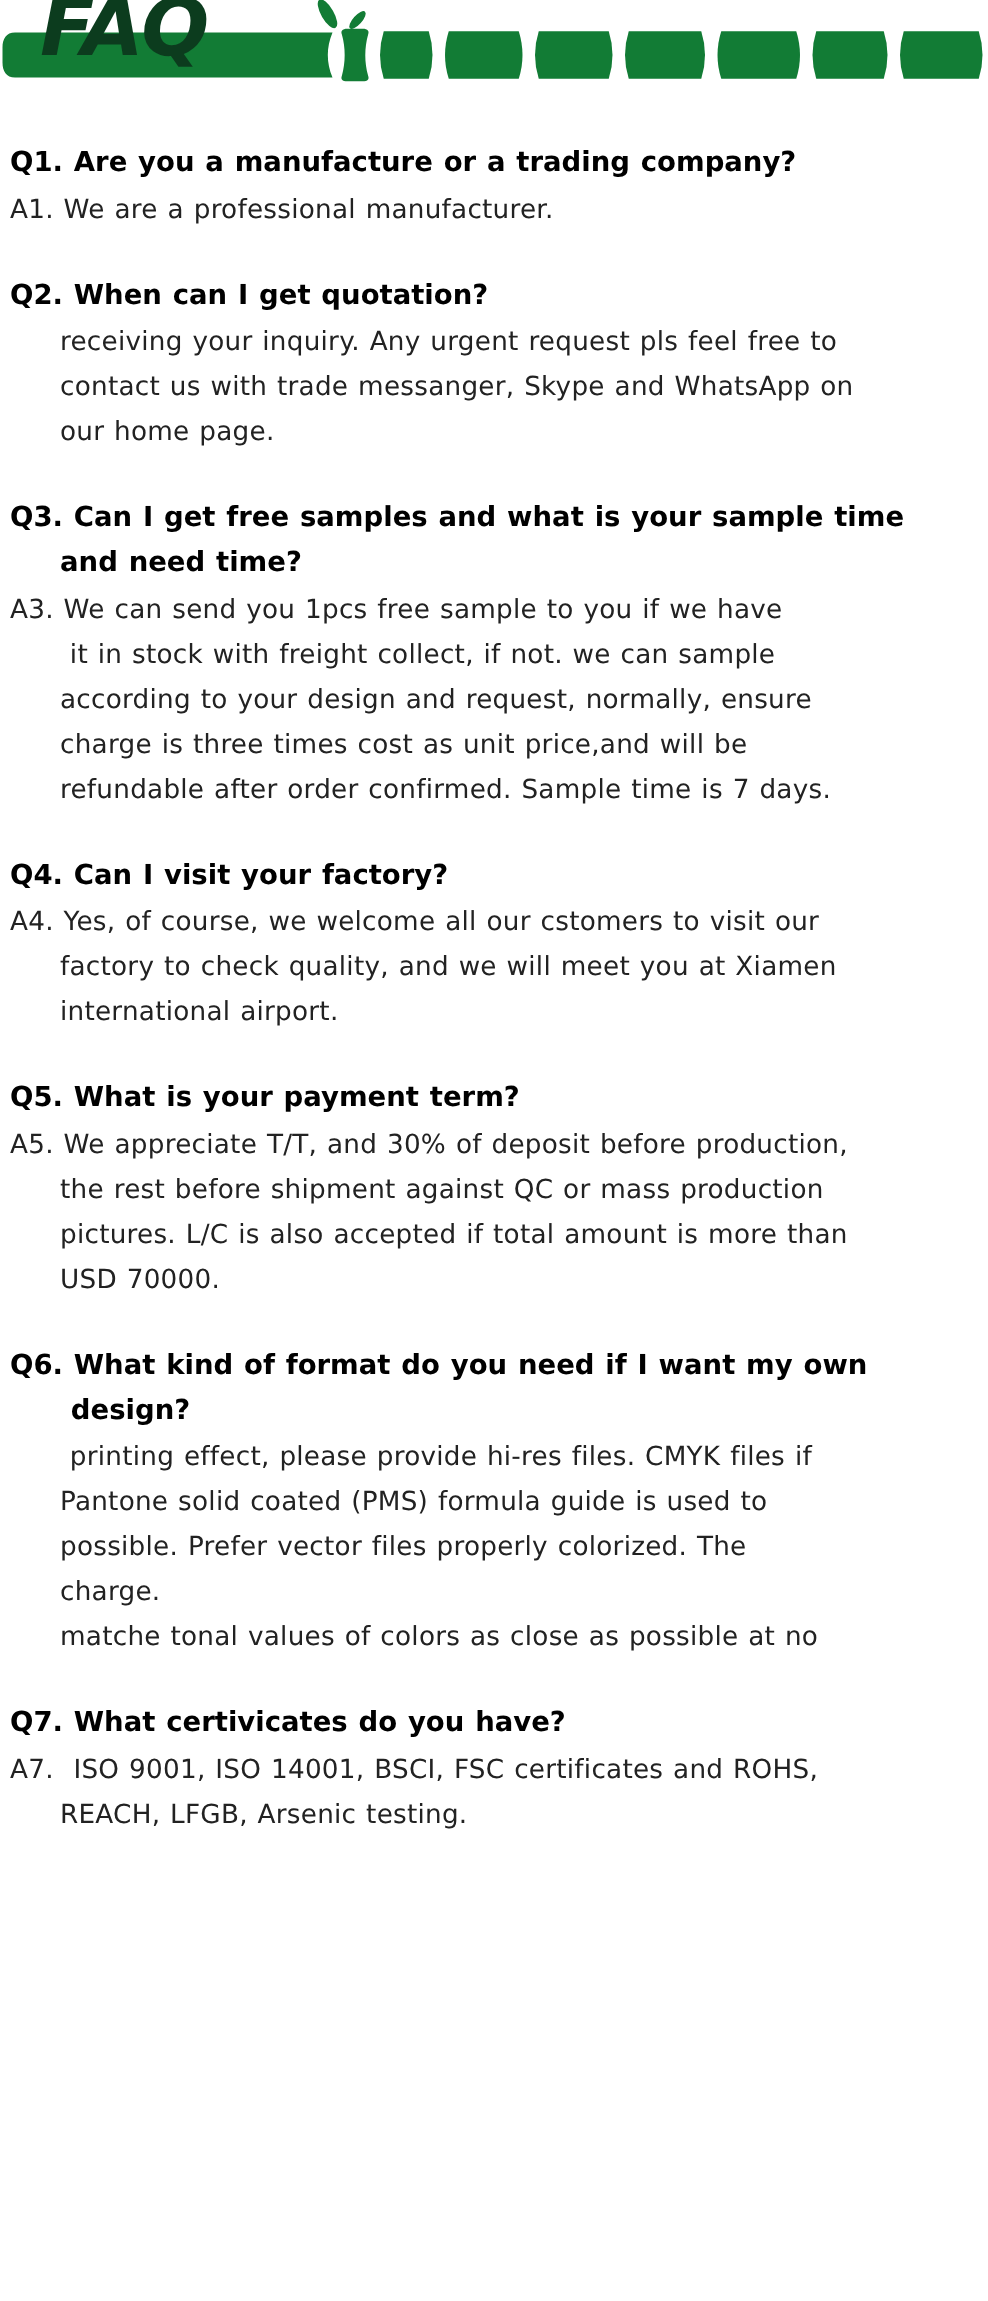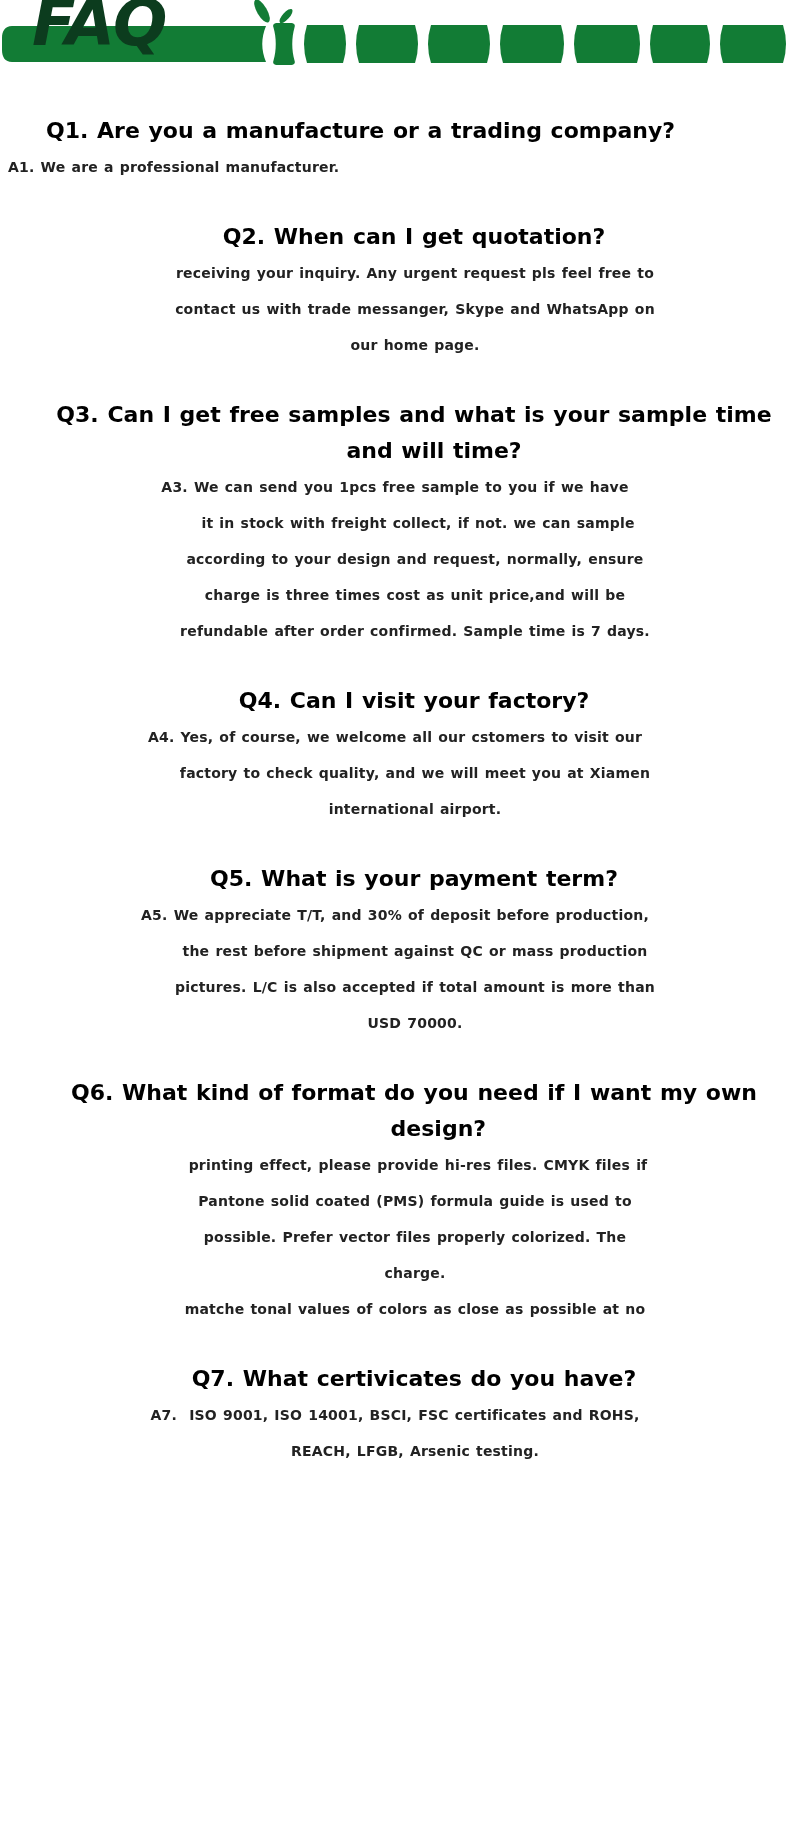--- a/index.html
+++ b/index.html
@@ -25,36 +25,34 @@
     top:-9px;
     left:32px;
     font-size:64px;
     font-weight:bold;
     font-style:italic;
     letter-spacing:-2px;
     color:var(--faq-green);
     line-height:1;
   }
   main{padding:43px 8px 0 8px;}
-  .qa-block + .qa-block{margin-top:34px;text-align:center;}
+  .qa-block + .qa-block{margin-top:34px;}
   .line{
     white-space:pre;
     line-height:36px;
-    font-size:14px;
+    font-size:21px;
     color:var(--a-color);
     letter-spacing:0.2px;
     word-spacing:1px;
-    font-weight:bold;
   }
   .q .line{
     font-weight:bold;
     font-size:22px;
     color:var(--q-color);
     letter-spacing:0;
-    margin-left:38px;
   }
   .cont{padding-left:40px;}
 </style>
 </head>
 <body>
 
 <header class="banner">
   <svg width="790" height="70" viewBox="0 0 790 70" aria-hidden="true">
     <g id="bamboo-group" class="bamboo">
 
@@ -93,21 +91,21 @@
         </div>
         <div class="a">
           <div class="line cont">receiving your inquiry. Any urgent request pls feel free to</div>
           <div class="line cont">contact us with trade messanger, Skype and WhatsApp on</div>
           <div class="line cont">our home page.</div>
         </div>
       </section>
       <section class="qa-block">
         <div class="q">
           <div class="line">Q3. Can I get free samples and what is your sample time</div>
-          <div class="line cont">and will time?</div>
+          <div class="line cont">and need time?</div>
         </div>
         <div class="a">
           <div class="line">A3. We can send you 1pcs free sample to you if we have</div>
           <div class="line cont"> it in stock with freight collect, if not. we can sample</div>
           <div class="line cont">according to your design and request, normally, ensure</div>
           <div class="line cont">charge is three times cost as unit price,and will be</div>
           <div class="line cont">refundable after order confirmed. Sample time is 7 days.</div>
         </div>
       </section>
       <section class="qa-block">

